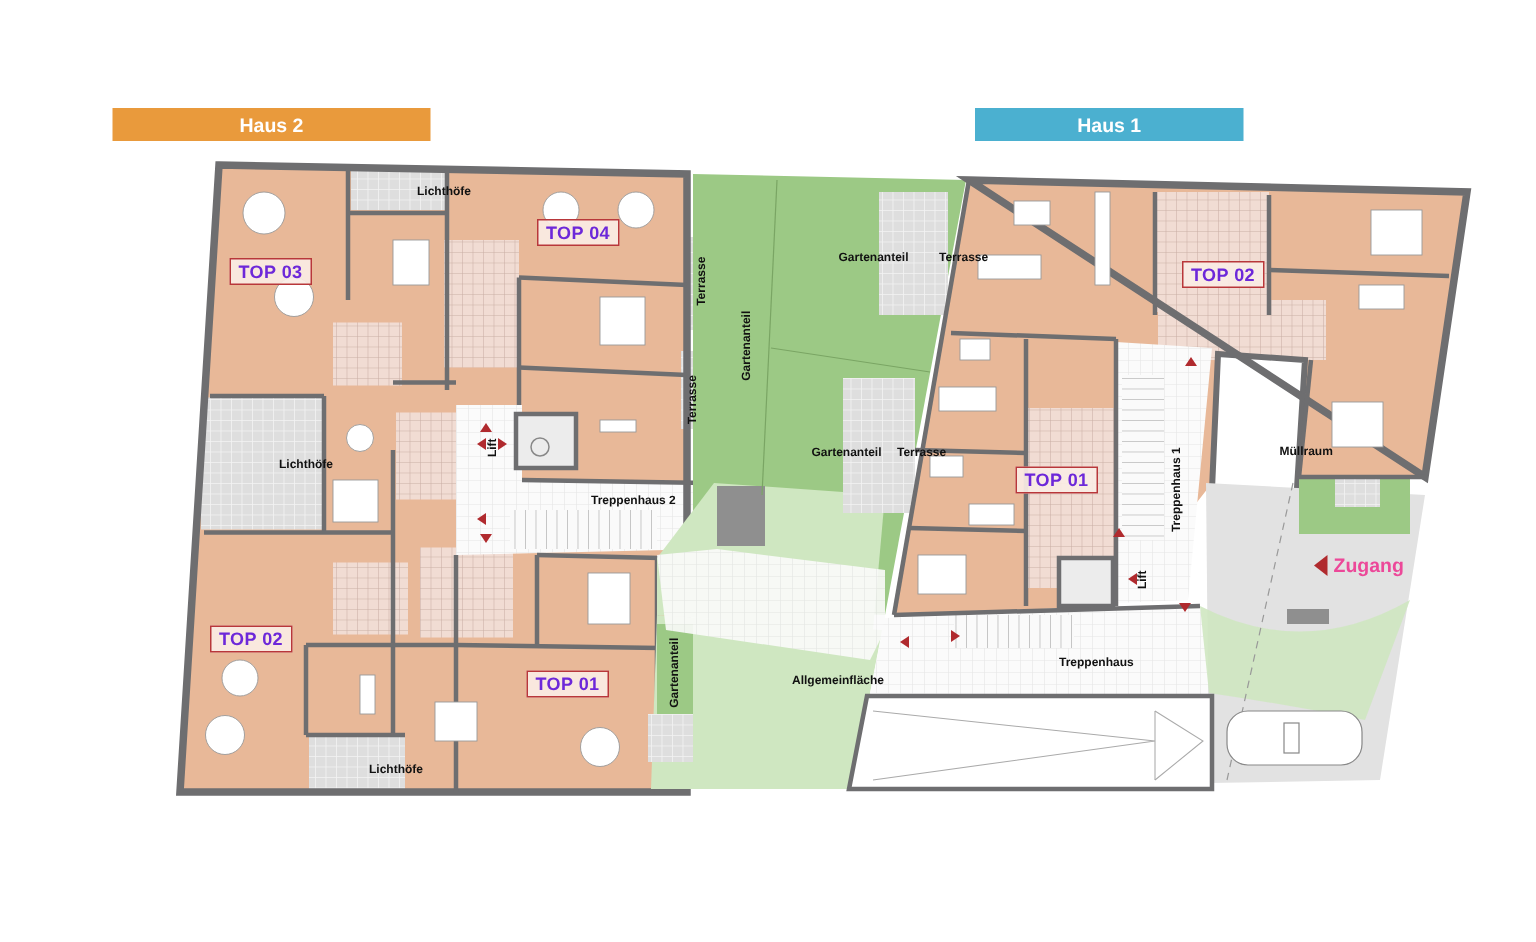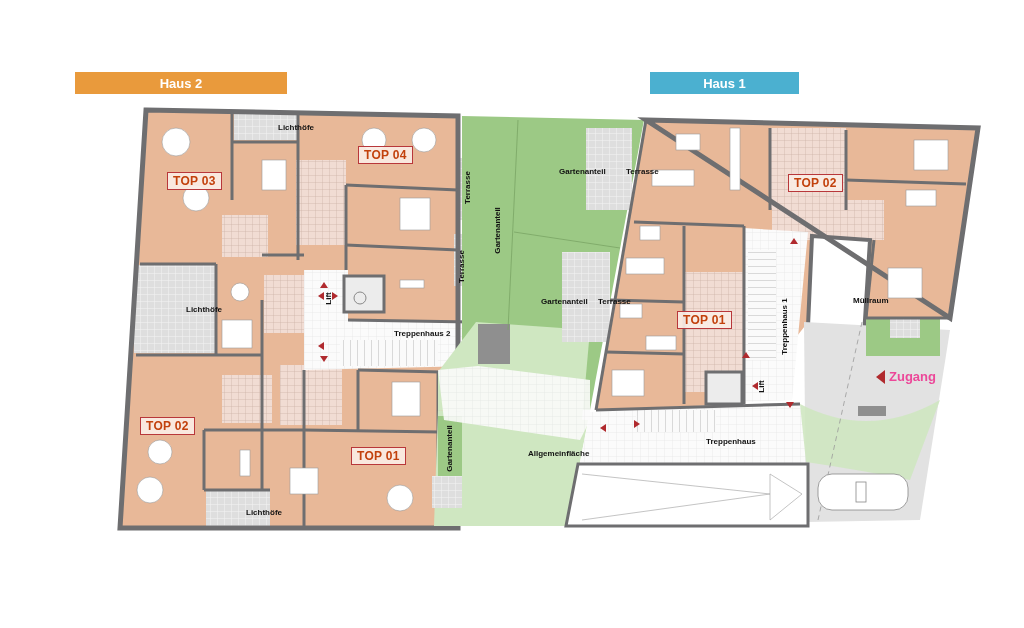--- a/index.html
+++ b/index.html
@@ -1,29 +1,29 @@
 <!DOCTYPE html>
 <html><head>
 <meta charset="utf-8">
 <style>
   html,body{margin:0;padding:0;background:#ffffff;}
   body{width:1024px;height:628px;position:relative;overflow:hidden;font-family:"Liberation Sans",sans-serif;}
   .badge{position:absolute;height:22px;color:#fff;font-weight:bold;font-size:13px;display:flex;align-items:center;justify-content:center;}
   svg{position:absolute;left:0;top:0;}
-  .top-lbl{position:absolute;border:1.5px solid #b8373a;background:rgba(250,236,228,0.92);color:#c2410c;font-weight:bold;font-size:12px;padding:1px 5px;letter-spacing:0.3px;}
+  .top-lbl{position:absolute;border:1.5px solid #b8373a;background:rgba(250,236,228,0.92);color:#6d28d9;font-weight:bold;font-size:12px;padding:1px 5px;letter-spacing:0.3px;}
   .txt{position:absolute;font-weight:bold;font-size:8px;color:#111;white-space:nowrap;padding-left:28px;}
   .vtxt{position:absolute;font-weight:bold;font-size:8px;color:#111;white-space:nowrap;transform:rotate(-90deg);transform-origin:center;}
   .zugang{position:absolute;font-weight:bold;font-size:13px;color:#ec4899;display:flex;align-items:center;gap:4px;}
   .tri-left{width:0;height:0;border-top:7px solid transparent;border-bottom:7px solid transparent;border-right:9px solid #b02a2e;}
 </style>
 </head>
 <body>
 
 <div class="badge" style="left:75px;top:72px;width:212px;background:#e99a3c;">Haus 2</div>
-<div class="badge" style="left:650px;top:72px;width:149px;background:#4bb0d0;">Haus 1</div>
+<div class="badge" style="left:650px;top:72px;width:179px;background:#4bb0d0;">Haus 1</div>
 
 <svg width="1024" height="628" viewBox="0 0 1024 628">
   <defs>
     <pattern id="tile" width="7" height="7" patternUnits="userSpaceOnUse">
       <rect width="7" height="7" fill="#dedede"></rect>
       <path d="M7 0 L0 0 0 7" fill="none" stroke="#f4f4f4" stroke-width="1"></path>
     </pattern>
     <pattern id="tilewhite" width="8" height="8" patternUnits="userSpaceOnUse">
       <rect width="8" height="8" fill="#fbfbfb"></rect>
       <path d="M8 0 L0 0 0 8" fill="none" stroke="#e6e6e6" stroke-width="0.8"></path>
@@ -208,21 +208,21 @@
       <line x1="770" y1="474" x2="770" y2="520"></line>
     </g>
 
     <g fill="#fff" stroke="#888" stroke-width="0.8">
       <rect x="818" y="474" width="90" height="36" rx="14"></rect>
       <rect x="856" y="482" width="10" height="20"></rect>
     </g>
   </g>
 </svg>
 
-<div class="top-lbl" style="left:167px;top:172px;">TOP 03</div>
+<div class="top-lbl" style="left:153px;top:172px;">TOP 03</div>
 <div class="top-lbl" style="left:358px;top:146px;">TOP 04</div>
 <div class="top-lbl" style="left:140px;top:417px;">TOP 02</div>
 <div class="top-lbl" style="left:351px;top:447px;">TOP 01</div>
 <div class="top-lbl" style="left:788px;top:174px;">TOP 02</div>
 <div class="top-lbl" style="left:677px;top:311px;">TOP 01</div>
 
 <div class="txt" style="left:250px;top:123px;">Lichthöfe</div>
 <div class="txt" style="left:158px;top:305px;">Lichthöfe</div>
 <div class="txt" style="left:218px;top:508px;">Lichthöfe</div>
 <div class="vtxt" style="left:322px;top:294px;">Lift</div>

